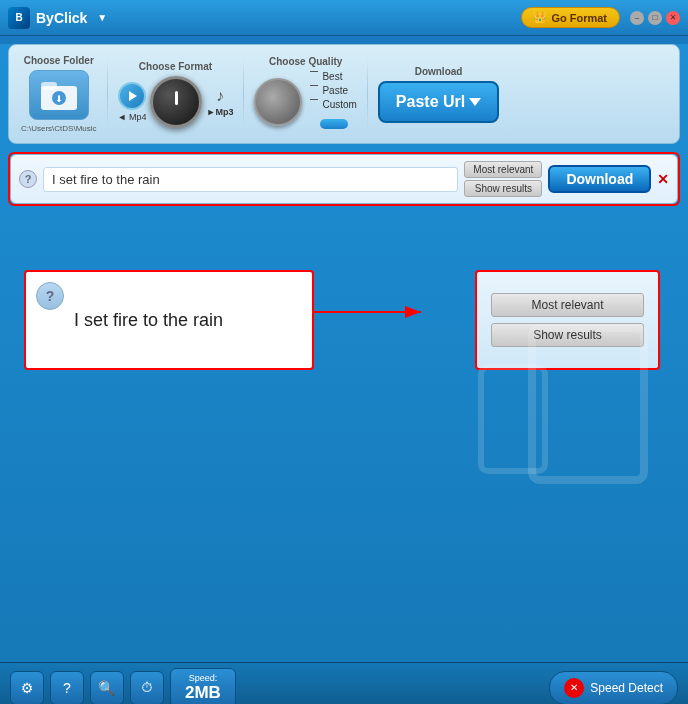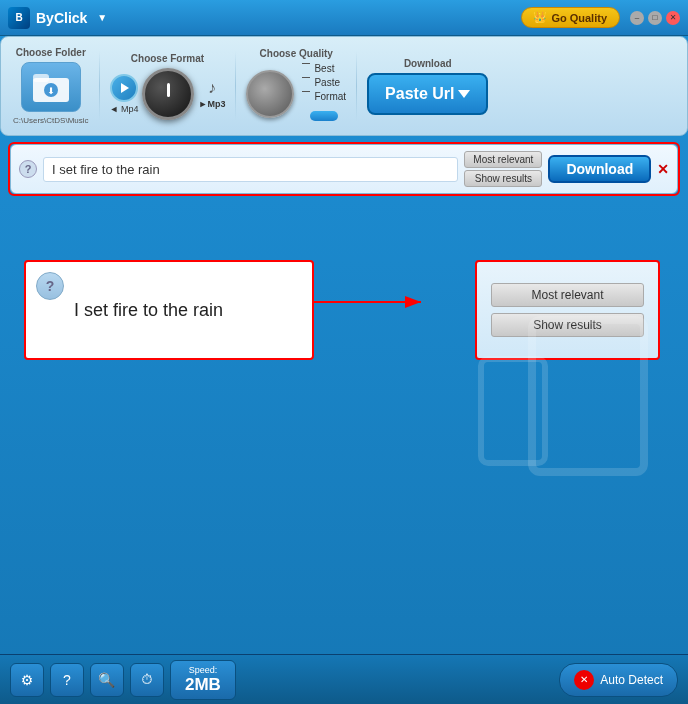--- a/index.html
+++ b/index.html
@@ -85,21 +85,21 @@
     
     .main-content {
       background: linear-gradient(180deg, #1e8fd5 0%, #1577b5 100%);
       height: calc(704px - 36px);
       position: relative;
     }
 
     
     .top-panel {
       background: linear-gradient(180deg, #d8eef8 0%, #b8daf0 100%);
-      margin: 0;
+      margin: 8px;
       border-radius: 8px;
       padding: 10px 12px;
       display: flex;
       align-items: center;
       gap: 10px;
       border: 1px solid #8bbdd8;
     }
 
     
     .panel-section {
@@ -459,21 +459,21 @@
 
 <div class="title-bar">
   <div class="title-bar-logo">
     <div class="logo-icon">B</div>
     <span class="logo-text">ByClick</span>
     <span class="title-dropdown">▼</span>
   </div>
   <div class="title-bar-spacer"></div>
   <button class="go-premium">
     <span>👑</span>
-    <span>Go Quality</span>
+    <span>Go Format</span>
   </button>
   <div class="window-controls">
     <button class="win-btn win-min">–</button>
     <button class="win-btn win-max">□</button>
     <button class="win-btn win-close">✕</button>
   </div>
 </div>
 
 <div class="main-content">
 
@@ -525,21 +525,21 @@
           <div class="quality-option">
             <div class="quality-dash"></div>
             <span>Best</span>
           </div>
           <div class="quality-option">
             <div class="quality-dash"></div>
             <span>Paste</span>
           </div>
           <div class="quality-option">
             <div class="quality-dash"></div>
-            <span>Format</span>
+            <span>Custom</span>
           </div>
           <div style="margin-top:2px;text-align:center;">
             <div style="width:28px;height:10px;background:linear-gradient(180deg,#3ab0f0,#1a80cc);border-radius:5px;display:inline-block;"></div>
           </div>
         </div>
       </div>
     </div>
 
     <div class="divider-line"></div>
 
@@ -605,17 +605,17 @@
     <div class="bottom-icon-btn">
       <span>⏱</span>
     </div>
     <div class="speed-badge">
       <div class="speed-label">Speed:</div>
       <div class="speed-val">2MB</div>
     </div>
     <div class="bottom-spacer"></div>
     <button class="auto-detect-btn">
       <div class="auto-detect-icon">✕</div>
-      <span>Auto Detect</span>
+      <span>Speed Detect</span>
     </button>
   </div>
 
 </div>
 
 </body></html>

